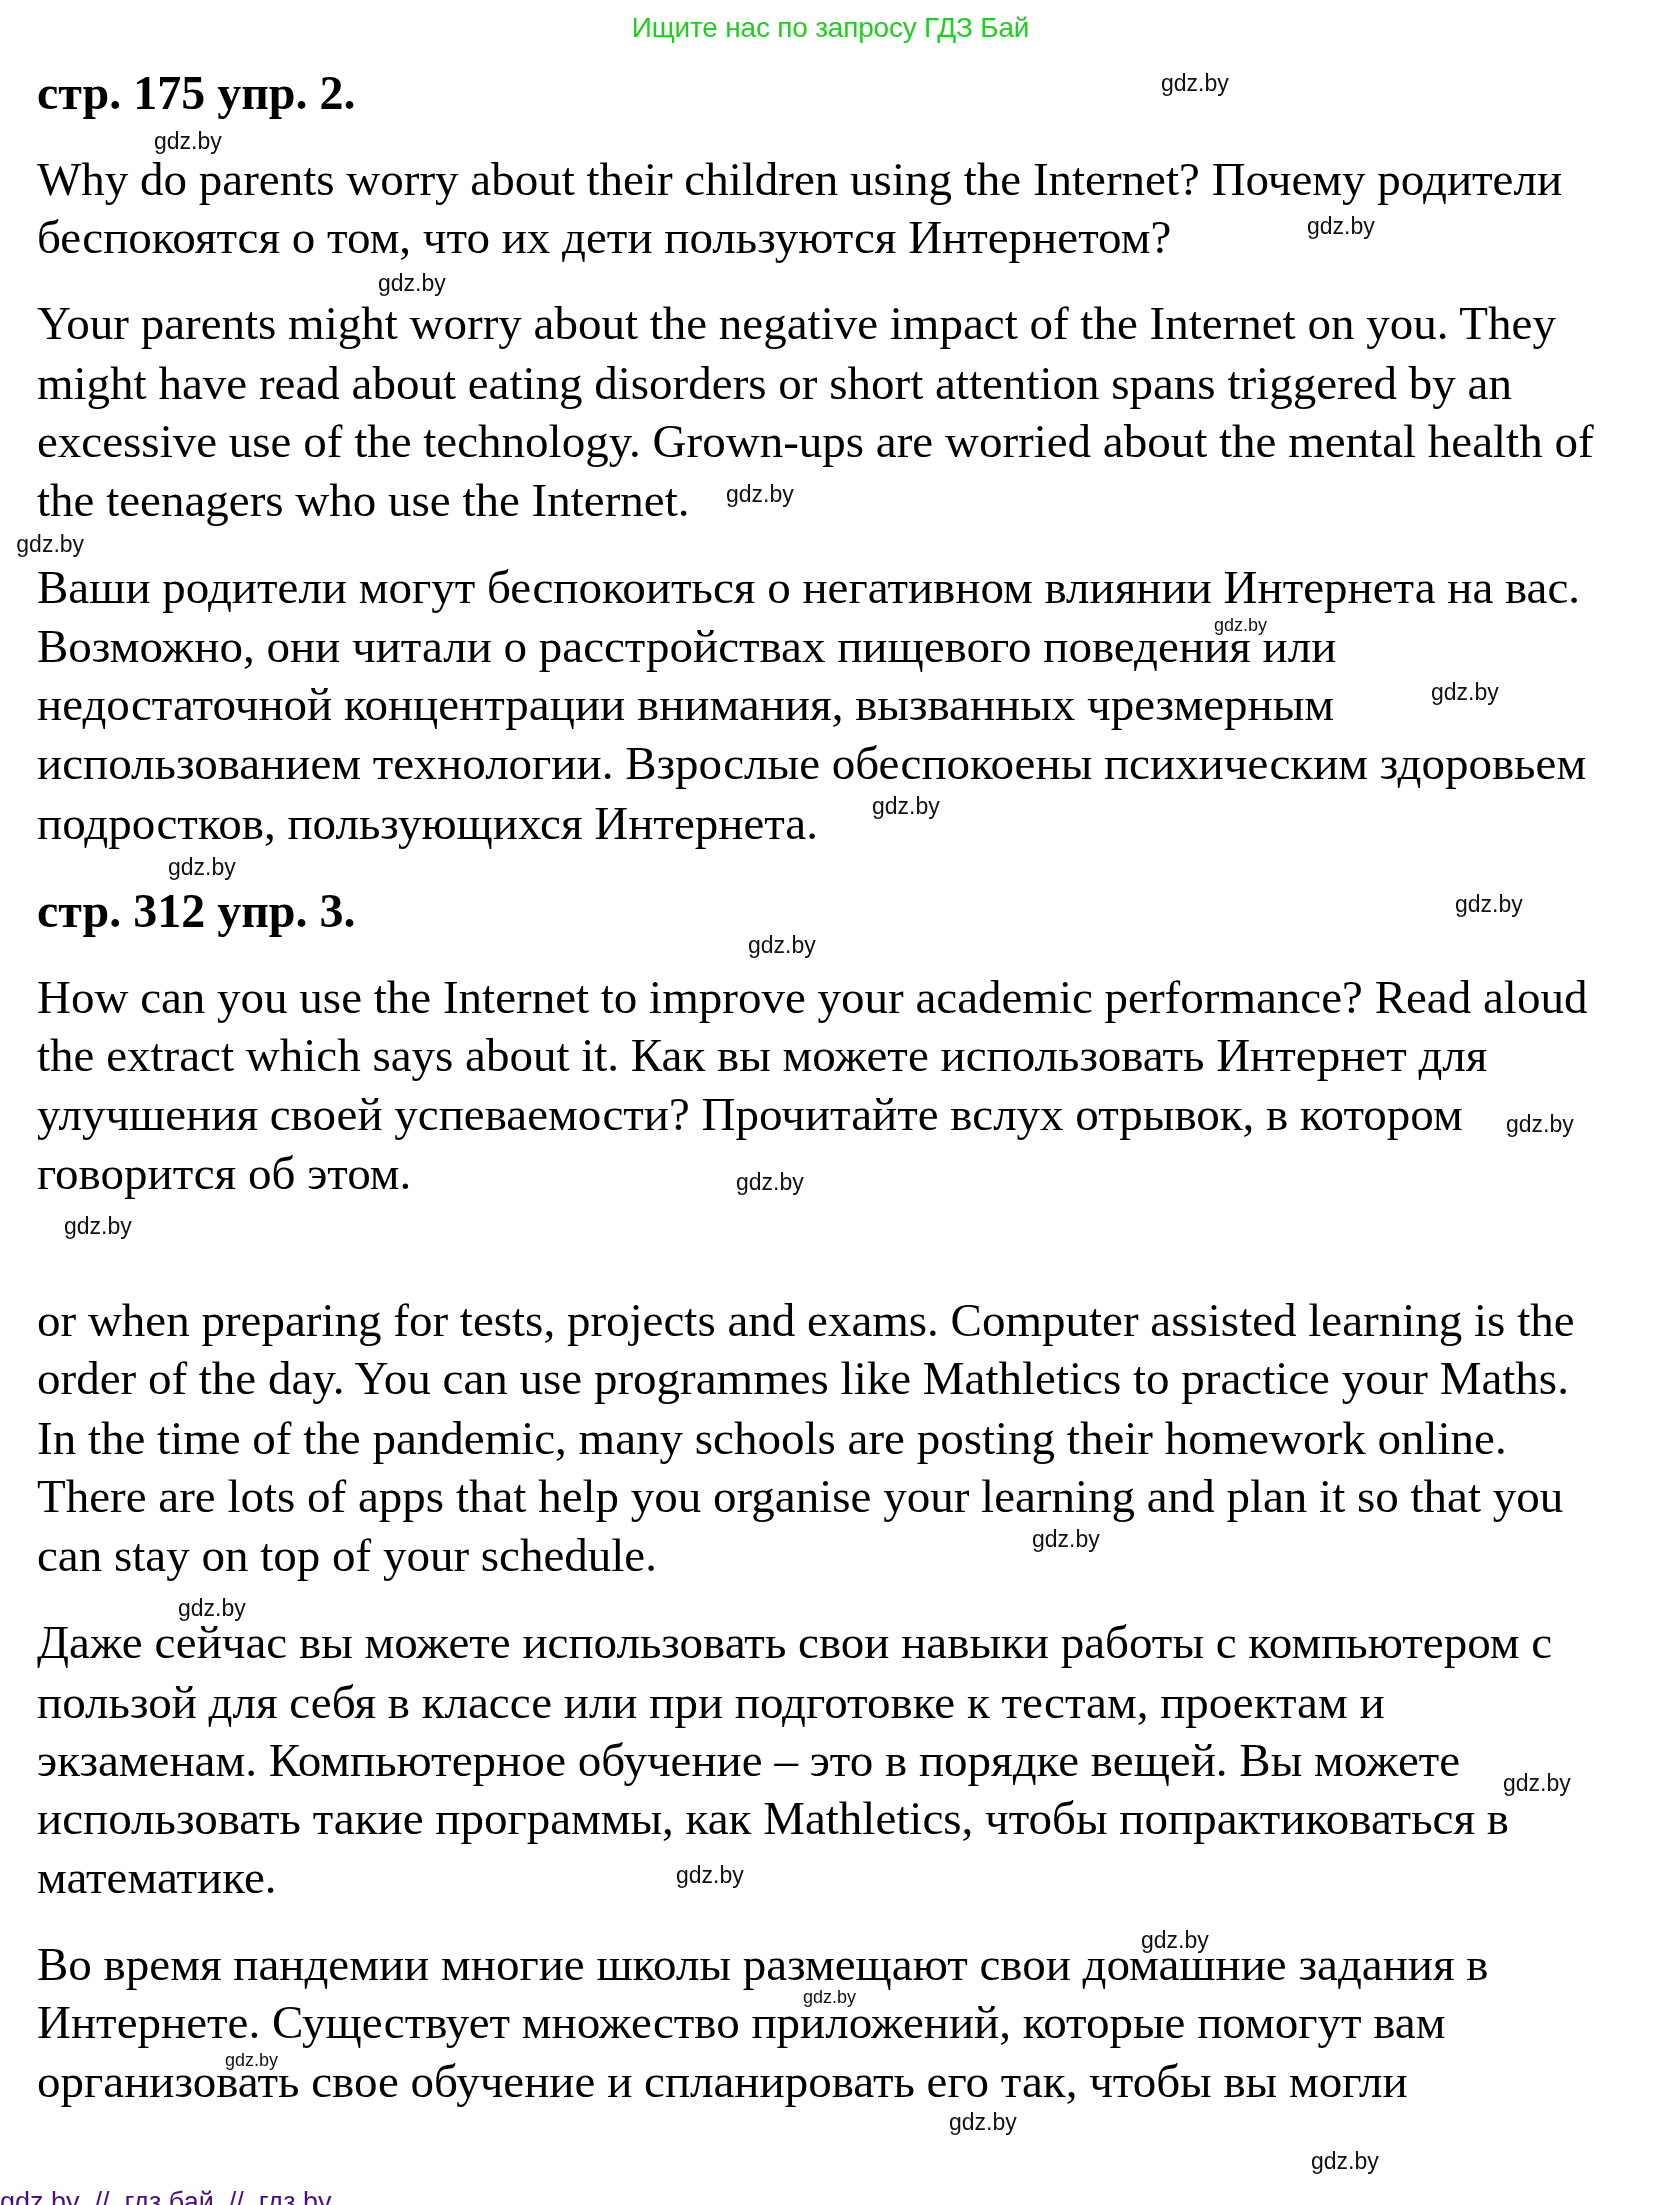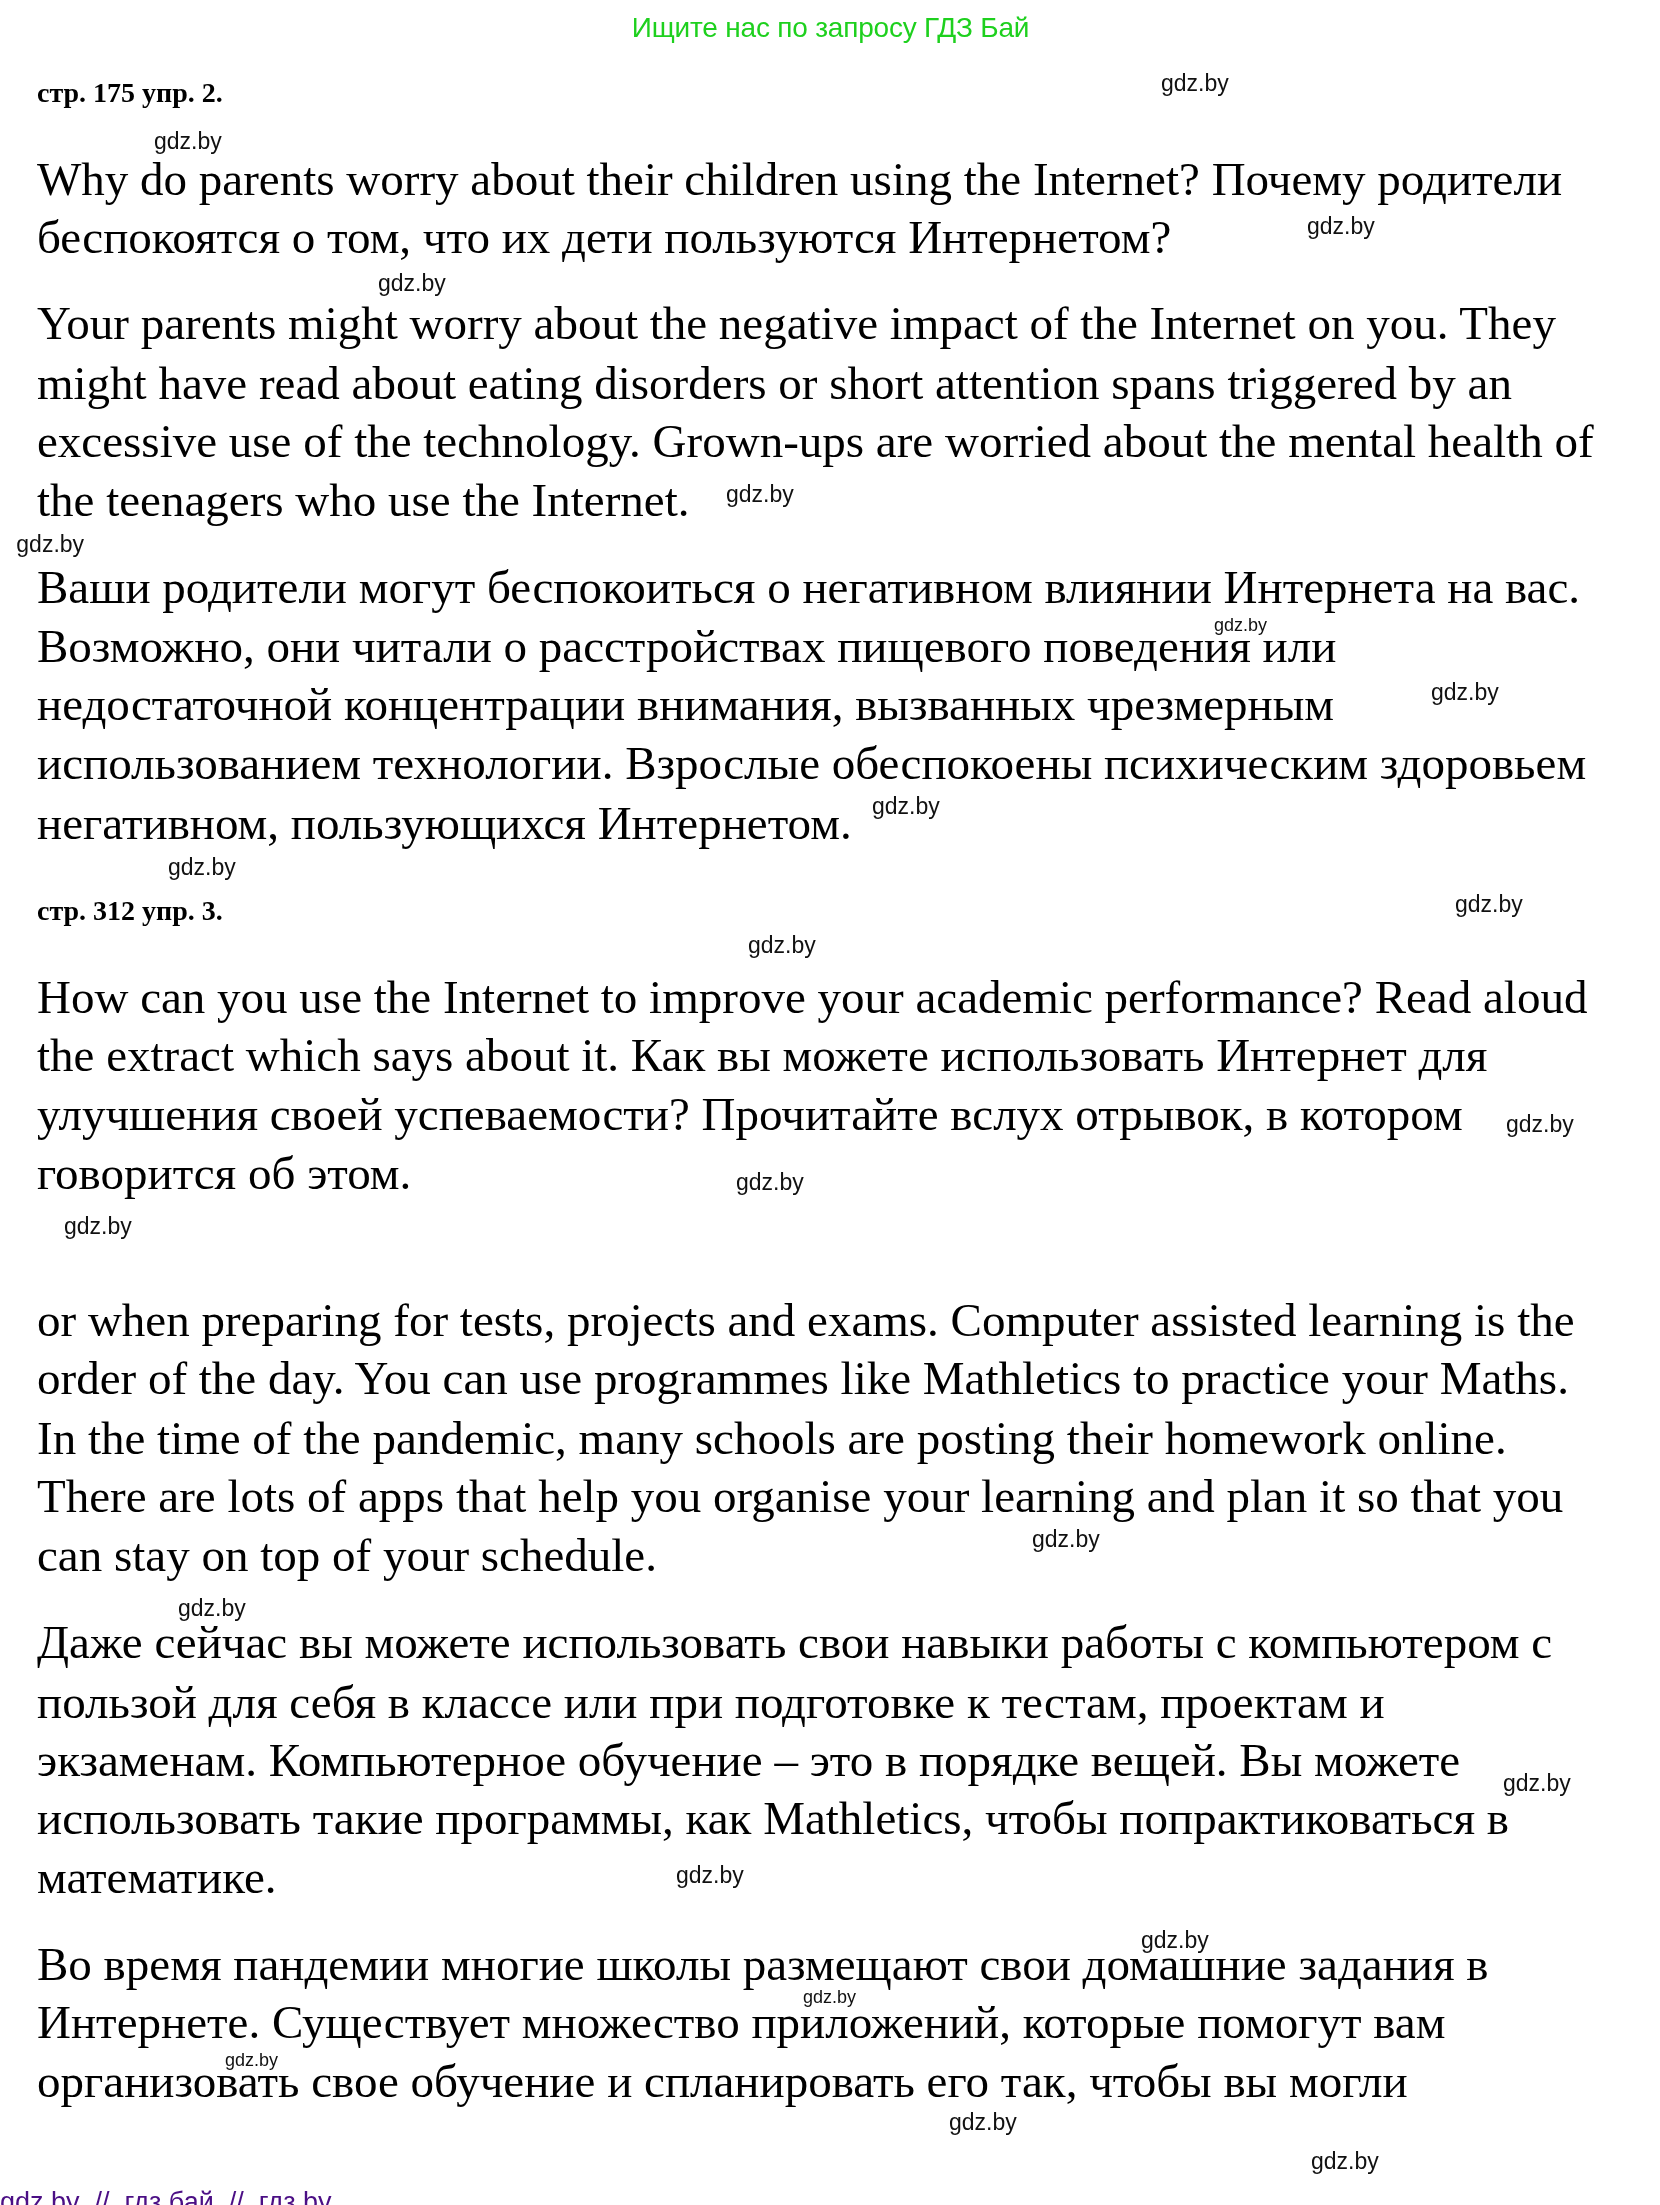--- a/index.html
+++ b/index.html
@@ -6,21 +6,21 @@
   body { width: 1661px; height: 2205px; position: relative; overflow: hidden; }
   .page { position: absolute; left: 0; top: 16px; width: 1661px; height: 1711px; background: #ffffff; padding-left: 40px; }
   .promo {
     position: absolute; left: 0; width: 1661px; top: -1.6px; text-align: center;
     font-family: "Liberation Sans", sans-serif; font-size: 28px; line-height: 28px;
     color: #1ed01e; white-space: nowrap; letter-spacing: -0.2px;
   }
   .h {
     position: absolute; left: 37px;
     font-family: "Liberation Serif", serif; font-weight: bold;
-    font-size: 28px; line-height: 44px; color: #000; white-space: nowrap;
+    font-size: 48px; line-height: 44px; color: #000; white-space: nowrap;
   }
   .ln {
     position: absolute; left: 37px;
     font-family: "Liberation Serif", serif;
     font-size: 47px; line-height: 47px; color: #000; white-space: nowrap;
   }
   .wm {
     position: absolute;
     font-family: "Liberation Sans", sans-serif;
     font-size: 23px; line-height: 23px; color: #111; white-space: nowrap;
@@ -46,21 +46,21 @@
 
   <div class="ln" style="top:284px">Your parents might worry about the negative impact of the Internet on you. They</div>
   <div class="ln" style="top:344px">might have read about eating disorders or short attention spans triggered by an</div>
   <div class="ln" style="top:402px">excessive use of the technology. Grown-ups are worried about the mental health of</div>
   <div class="ln" style="top:461px">the teenagers who use the Internet.</div>
 
   <div class="ln" style="top:548px">Ваши родители могут беспокоиться о негативном влиянии Интернета на вас.</div>
   <div class="ln" style="top:607px">Возможно, они читали о расстройствах пищевого поведения или</div>
   <div class="ln" style="top:665px">недостаточной концентрации внимания, вызванных чрезмерным</div>
   <div class="ln" style="top:724px">использованием технологии. Взрослые обеспокоены психическим здоровьем</div>
-  <div class="ln" style="top:784px">негативном, пользующихся Интернетом.</div>
+  <div class="ln" style="top:784px">подростков, пользующихся Интернета.</div>
 
   <div class="h" style="top:873px">стр. 312 упр. 3.</div>
 
   <div class="ln" style="top:958px">How can you use the Internet to improve your academic performance? Read aloud</div>
   <div class="ln" style="top:1075px">улучшения своей успеваемости? Прочитайте вслух отрывок, в котором</div>
   <div class="ln" style="top:1016px">the extract which says about it. Как вы можете использовать Интернет для</div>
   <div class="ln" style="top:1134px">говорится об этом.</div>
 
   <div class="ln" style="top:1281px">or when preparing for tests, projects and exams. Computer assisted learning is the</div>
   <div class="ln" style="top:1339px">order of the day. You can use programmes like Mathletics to practice your Maths.</div>

